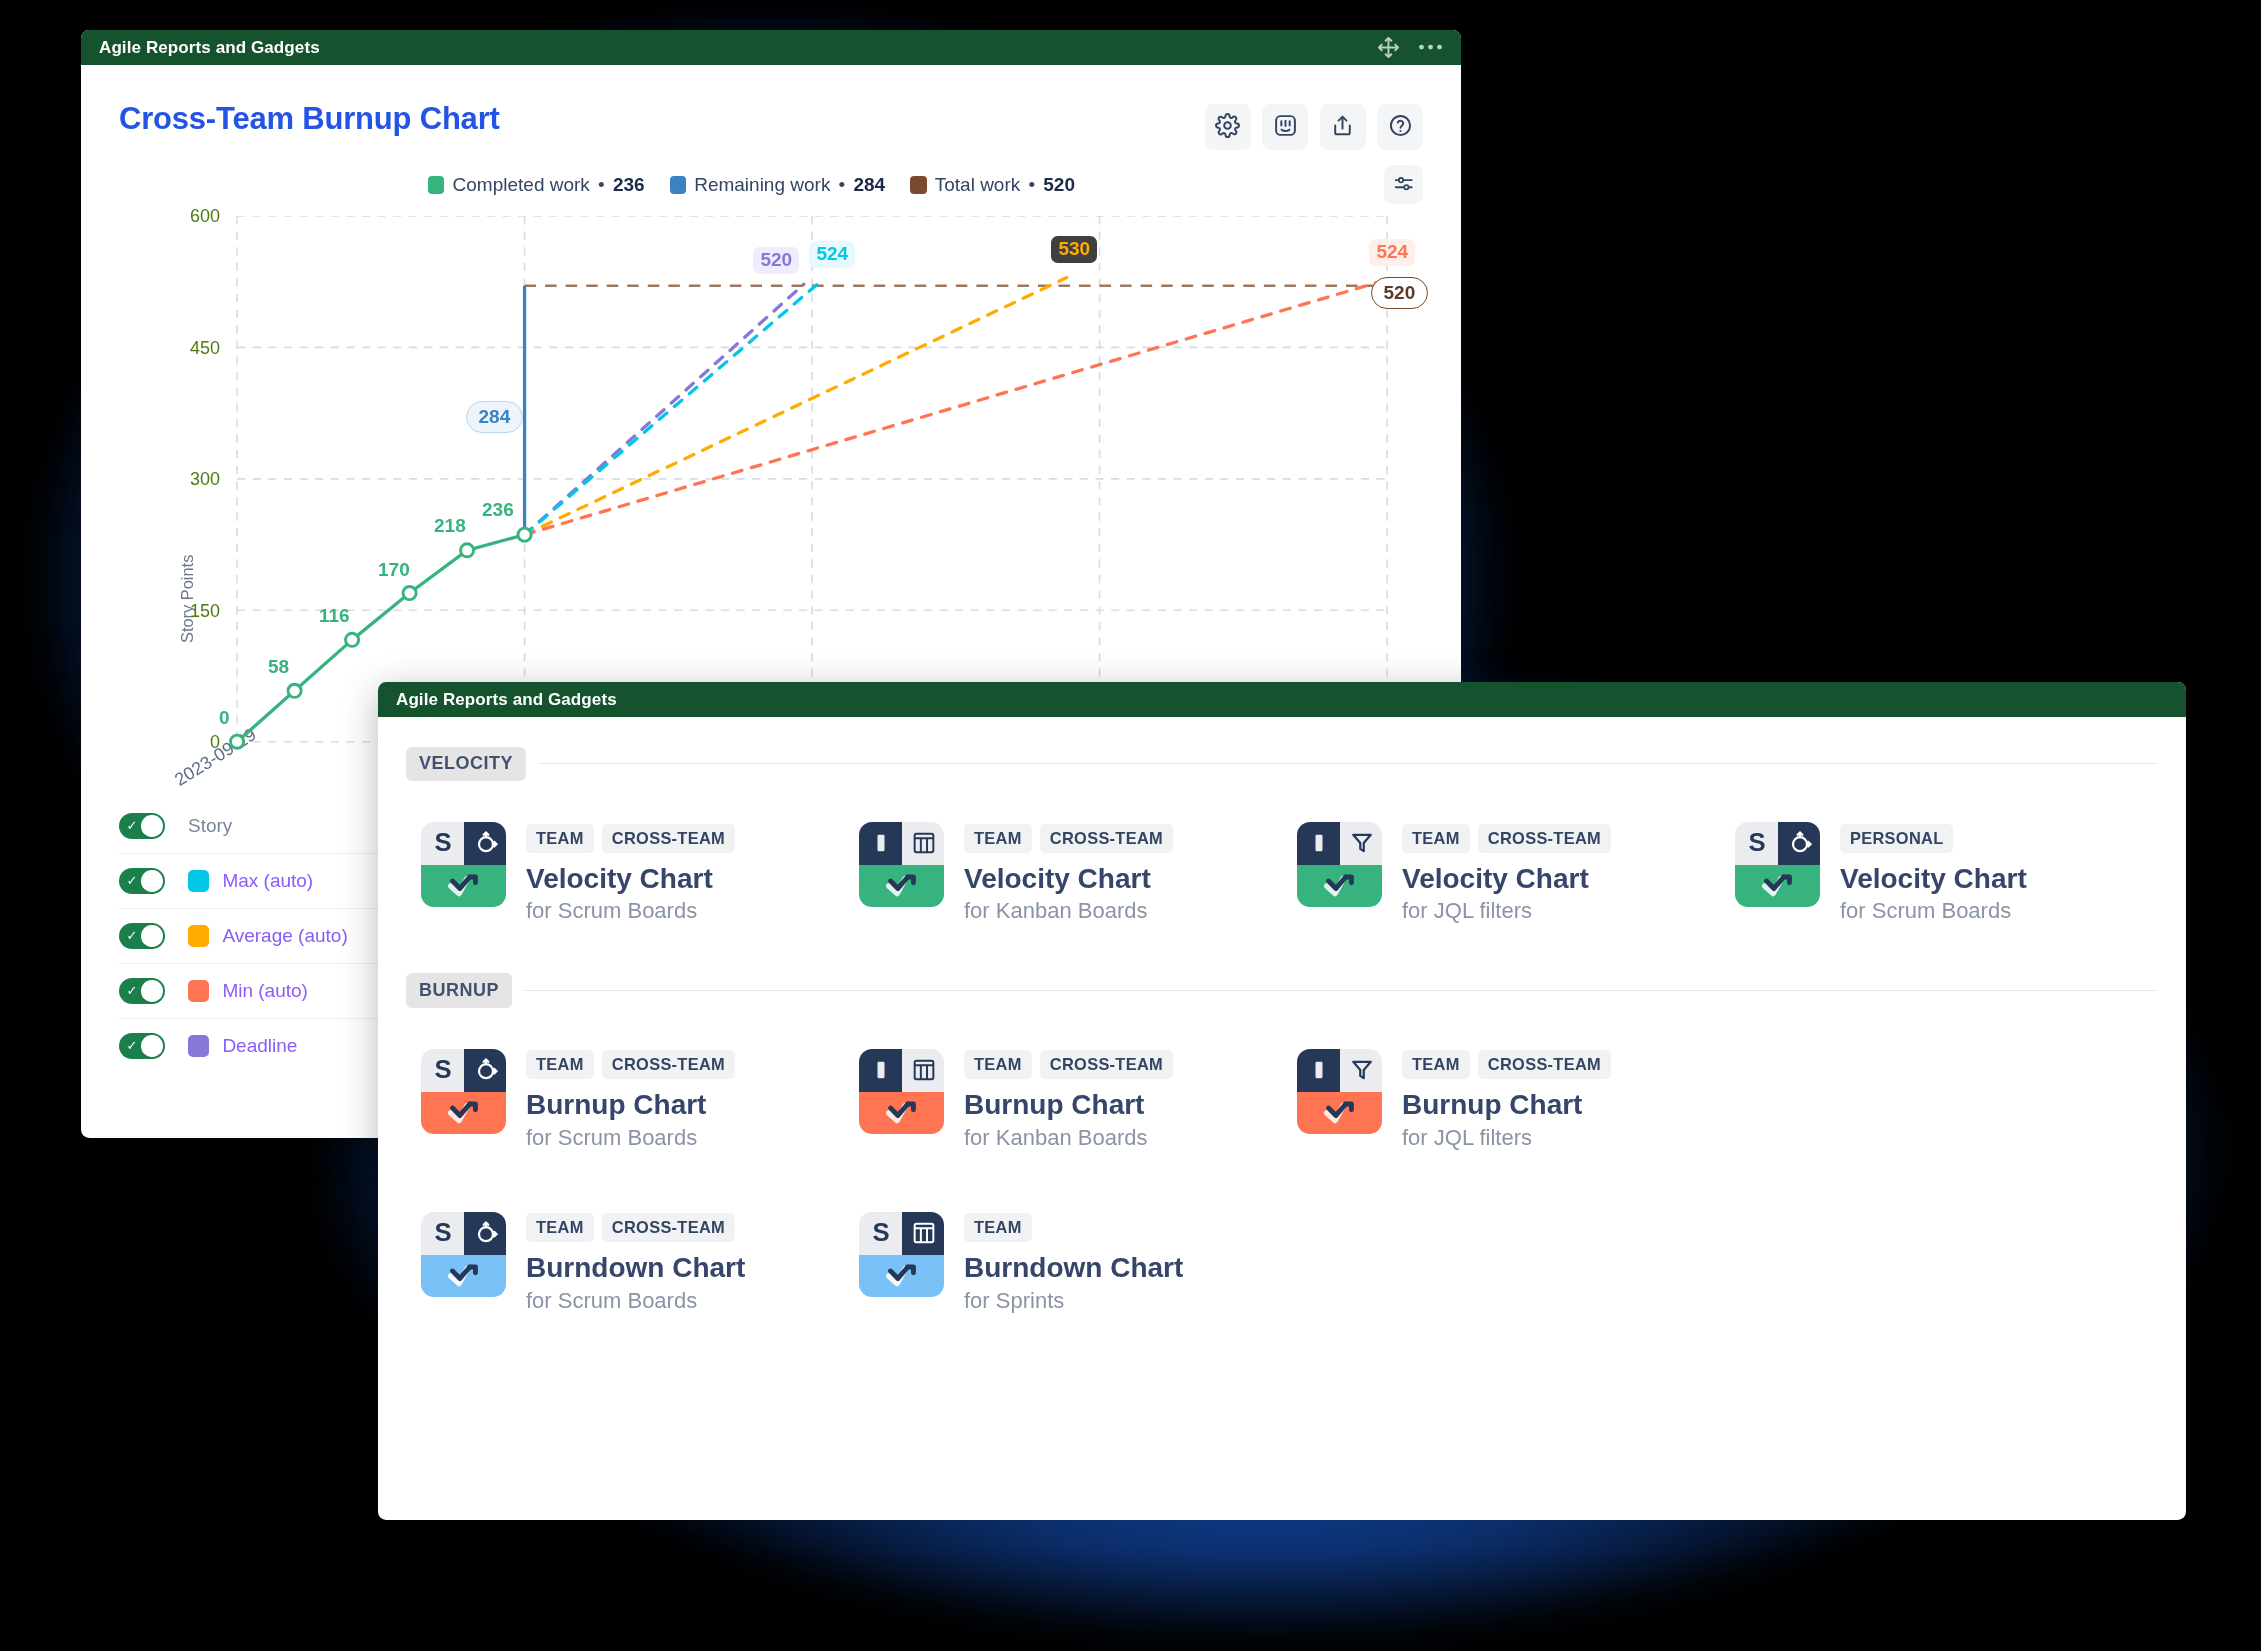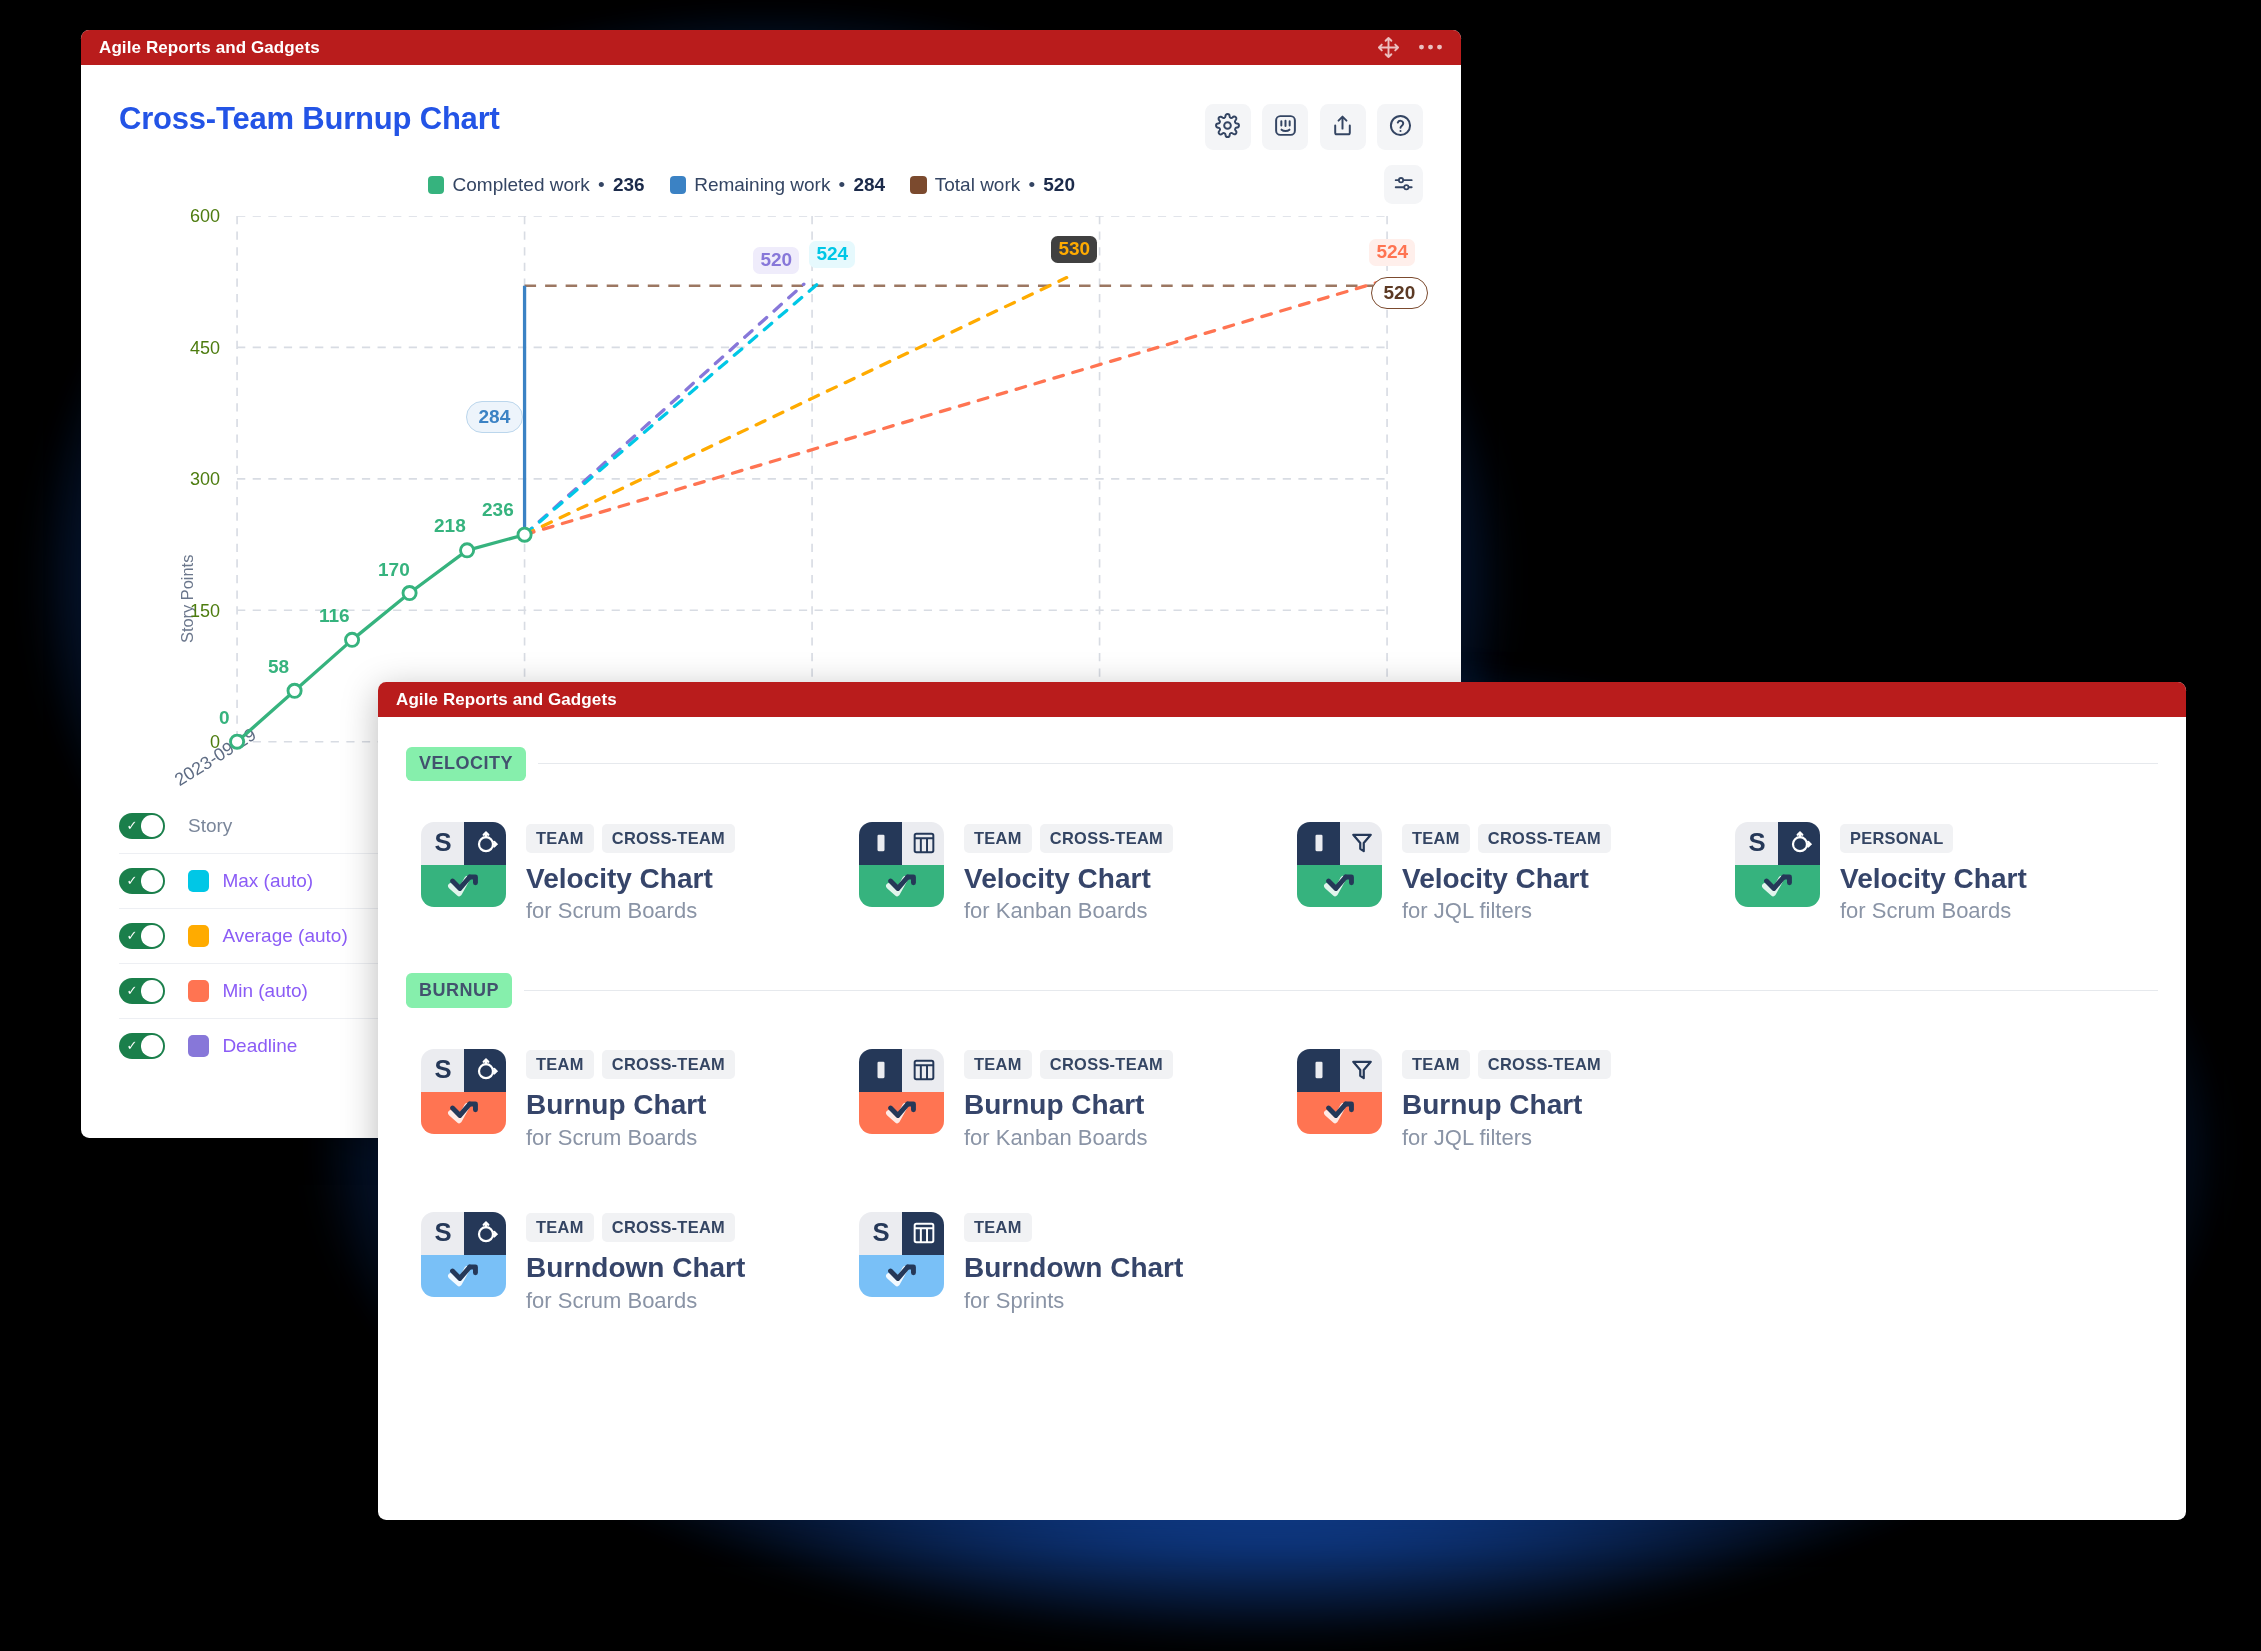--- a/index.html
+++ b/index.html
@@ -23,21 +23,21 @@
     position:absolute;left:312px;top:657px;width:1914px;height:986px;
     border-radius:38px;
     background:
       radial-gradient(closest-side, rgba(28,110,255,.98) 60%, rgba(28,110,255,0) 100%);
     filter:blur(15px);
   }
 
   
   .window{position:absolute;background:#fff;border-radius:8.2px;overflow:hidden;
           box-shadow:0 8.2px 36px rgba(0,0,0,.28);}
-  .titlebar{background:#b91c1c;height:35px;display:flex;align-items:center;
+  .titlebar{background:#14532d;height:35px;display:flex;align-items:center;
             padding:0 18px;color:#fff;}
   .titlebar .tb-title{font-size:17px;font-weight:bold;letter-spacing:0.1px;}
   .titlebar .tb-spacer{flex:1;}
   .tb-icon{opacity:.72;margin-left:18px;display:flex;align-items:center;}
 
   
   #win-chart{left:81px;top:30px;width:1380px;height:1108px;}
   .chart-head{display:flex;align-items:flex-start;padding:36px 38px 0 38px;}
   .chart-title{font-size:31px;font-weight:bold;color:#2354E6;letter-spacing:-0.2px;}
   .chart-head-spacer{flex:1;}
@@ -76,21 +76,21 @@
   .sw .knob{position:absolute;right:2.5px;width:21.4px;height:21.4px;border-radius:50%;background:#fff;}
   .sw .chk{position:absolute;left:7.4px;color:#fff;font-size:13px;line-height:1;}
   .tg-swatch{width:21.4px;height:21.4px;border-radius:5px;margin-left:23px;flex:none;}
   .tg-label{margin-left:13px;font-size:19px;color:#8b5cf6;}
   .tg-label.muted{color:#7A869A;margin-left:23px;}
 
   
   #win-gadgets{left:378px;top:682px;width:1808px;height:838px;}
   .gbody{padding:8.2px 28px 23px 28px;}
   .sect-head{display:flex;align-items:center;margin:21.4px 0 8.2px 0;}
-  .sect-chip{background:#86efac;color:#42526E;font-size:18px;font-weight:bold;
+  .sect-chip{background:#e5e5e5;color:#42526E;font-size:18px;font-weight:bold;
              letter-spacing:0.5px;padding:6.6px 13px;border-radius:5.8px;}
   .sect-rule{flex:1;height:0.8px;background:#E6E9ED;margin-left:11.5px;}
 
   .grid{display:flex;gap:0;}
   .card{flex:1;display:flex;align-items:flex-start;gap:20px;padding:33px 15px 28px 15px;cursor:pointer;}
   .gicon{width:85px;height:85px;border-radius:13px;overflow:hidden;flex:none;
          display:grid;grid-template-rows:43px 43px;}
   .gicon .top{display:grid;grid-template-columns:43px 43px;}
   .gi-q{display:flex;align-items:center;justify-content:center;}
   .gi-q.lite{background:#EBECF0;}

